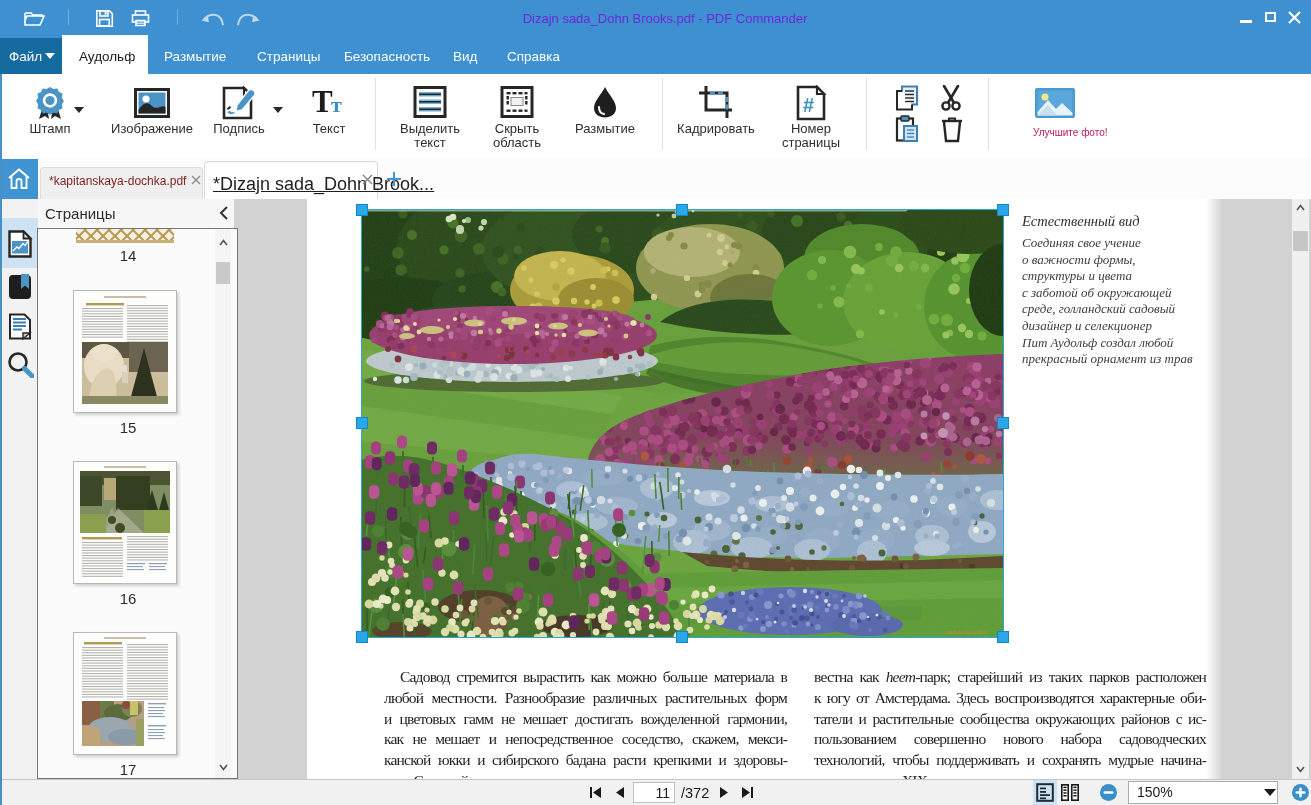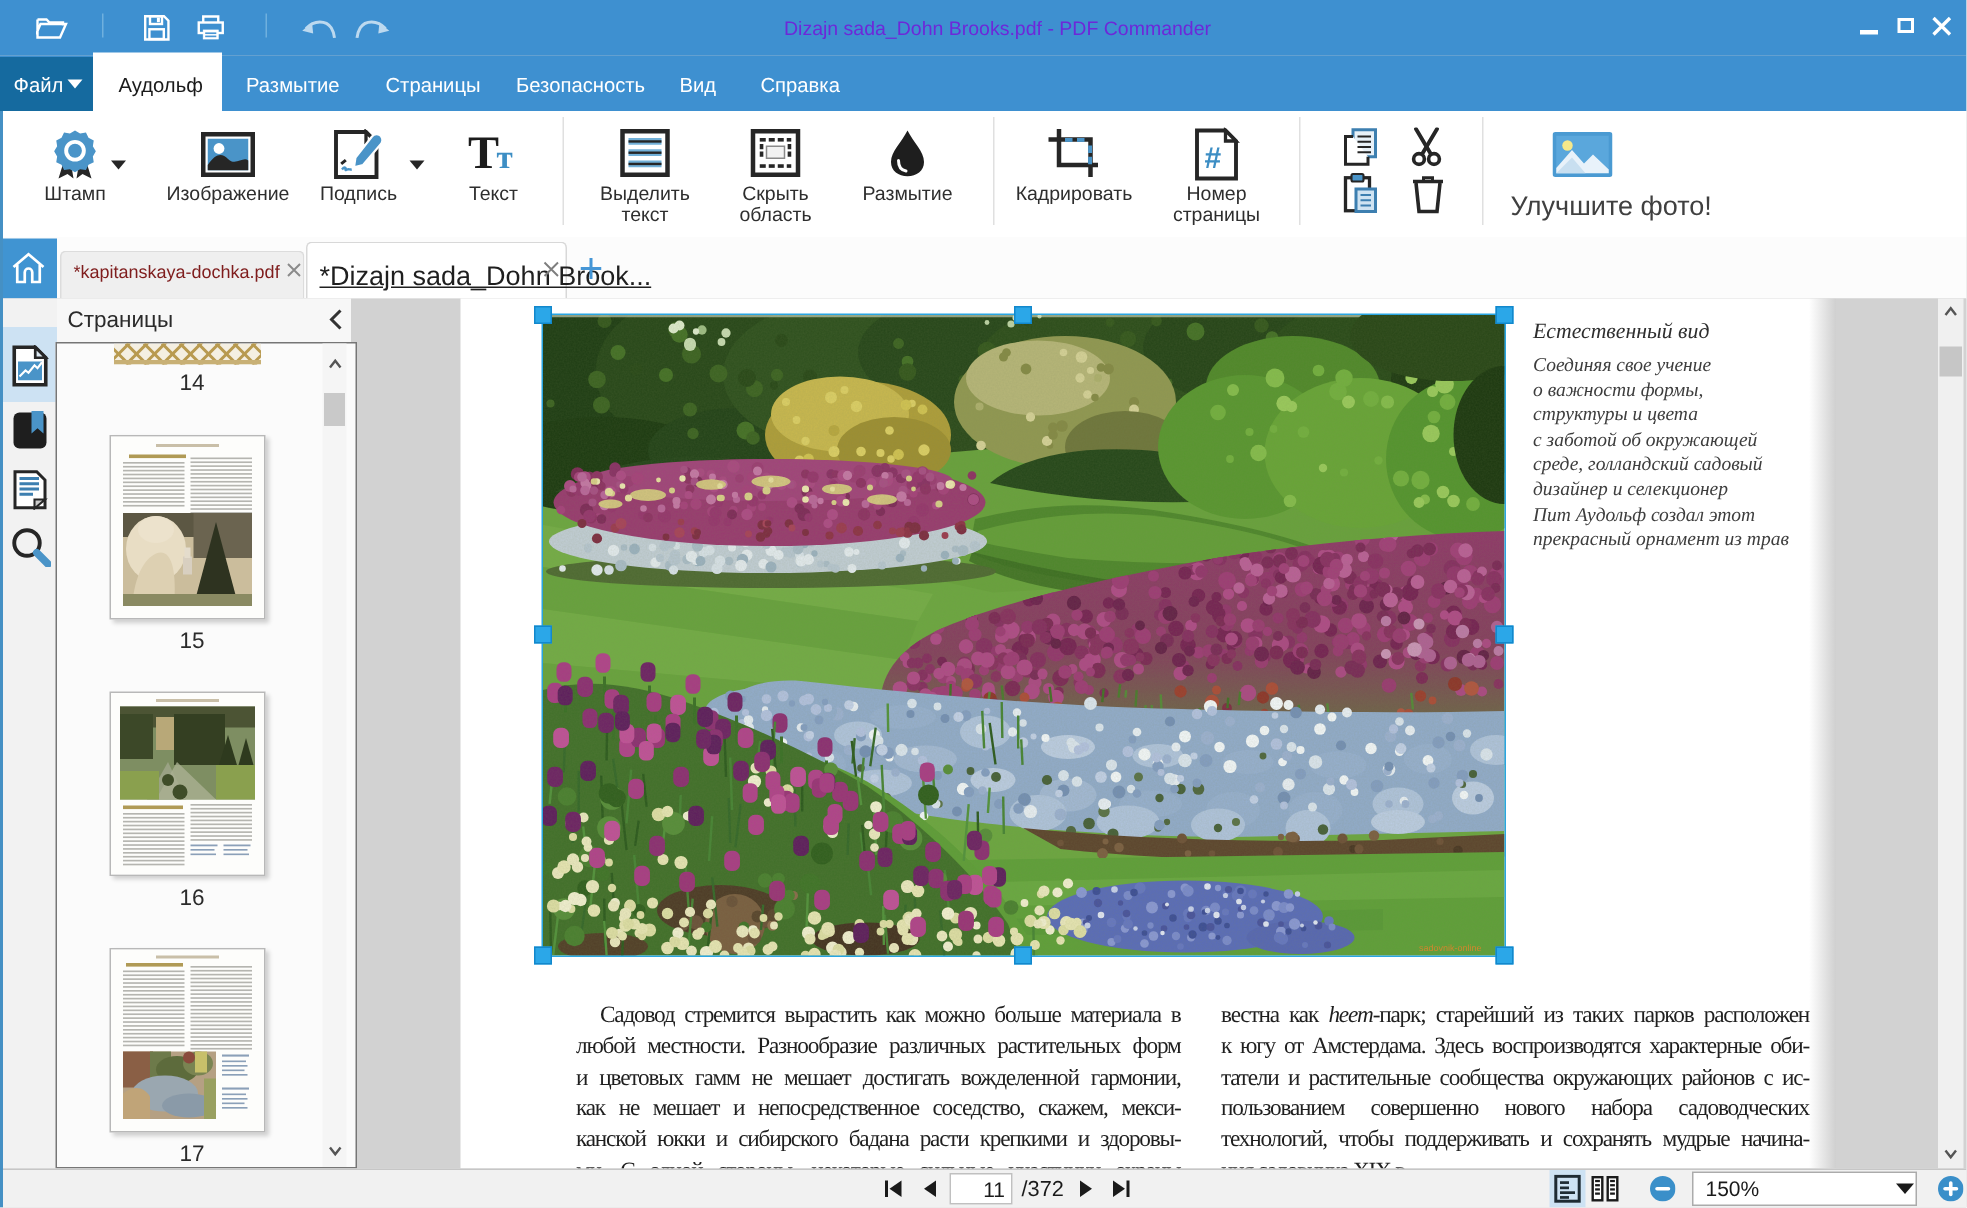--- a/index.html
+++ b/index.html
@@ -182,21 +182,21 @@
       <line x1="2" y1="5" x2="22" y2="5" stroke="#262626" stroke-width="2.4"></line>
       <path d="M9,5 V2.5 H15 V5" fill="none" stroke="#262626" stroke-width="2"></path>
     </svg></div>
 <div class="abs" style="left:1035px;top:88px;"><svg width="40" height="30" viewBox="0 0 40 30">
       <rect x="0" y="0" width="40" height="30" rx="2" fill="#4a9ad2"></rect>
       <rect x="2.5" y="2.5" width="35" height="25" fill="#5aa7dc"></rect>
       <circle cx="10" cy="9" r="3.5" fill="#f5e88a"></circle>
       <path d="M2.5,24 L13,12 L21,21 L27,15 L37.5,25 L37.5,27.5 L2.5,27.5 Z" fill="#e8f2fa"></path>
       <path d="M2.5,27.5 L13,17 L22,27.5 Z" fill="#c8dff0"></path>
     </svg></div>
-<div class="abs" style="left:1007px;top:127px;font-size:18px;color:#404040;">Улучшите фото!</div>
+<div class="abs" style="left:1033px;top:127px;font-size:10px;color:#be185d;">Улучшите фото!</div>
 <div id="tabbar" class="abs"></div>
 <div class="abs" style="left:40px;top:167px;width:163px;height:32px;background:#efefef;border:1px solid #dcdcdc;border-bottom:none;border-radius:4px 4px 0 0;"></div>
 <div class="abs" style="left:49px;top:174px;font-size:12px;color:#7f1d1d;">*kapitanskaya-dochka.pdf</div>
 <svg class="abs" style="left:191px;top:175px;" width="10" height="10" viewBox="0 0 10 10">
     <path d="M1,1 L9,9 M9,1 L1,9" stroke="#8a8a8a" stroke-width="1.3"></path>
   </svg>
 <div class="abs" style="left:204px;top:161px;width:174px;height:38px;background:#fff;border:1px solid #d8d8d8;border-bottom:none;border-radius:4px 4px 0 0;"></div>
 <div class="abs" style="left:213px;top:174px;font-size:18px;color:#1f1f1f;text-decoration:underline;">*Dizajn sada_Dohn Brook...</div>
 <svg class="abs" style="left:362px;top:174px;" width="11" height="11" viewBox="0 0 11 11">
     <path d="M1,1 L10,10 M10,1 L1,10" stroke="#7e7e7e" stroke-width="1.3"></path>
@@ -2374,21 +2374,21 @@
 <div class="handle" style="left:997px;top:204px;"></div>
 <div class="handle" style="left:997px;top:417px;"></div>
 <div class="handle" style="left:997px;top:631px;"></div>
 <div class="abs itline" style="left:1022px;top:213px;font-size:14.5px;font-weight:normal;color:#2e2e2e;">Естественный вид</div>
 <div class="abs itline" style="left:1022px;top:235px;">Соединяя свое учение</div>
 <div class="abs itline" style="left:1022px;top:252px;">о важности формы,</div>
 <div class="abs itline" style="left:1022px;top:268px;">структуры и цвета</div>
 <div class="abs itline" style="left:1022px;top:285px;">с заботой об окружающей</div>
 <div class="abs itline" style="left:1022px;top:301px;">среде, голландский садовый</div>
 <div class="abs itline" style="left:1022px;top:318px;">дизайнер и селекционер</div>
-<div class="abs itline" style="left:1022px;top:335px;">Пит Аудольф создал этот</div>
+<div class="abs itline" style="left:1022px;top:335px;">Пит Аудольф создал любой</div>
 <div class="abs itline" style="left:1022px;top:351px;">прекрасный орнамент из трав</div>
 <div class="bodyline" style="left:384px;top:668px;"><span style="display:inline-block;width:16px;"></span>Садовод стремится вырастить как можно больше материала в</div>
 <div class="bodyline" style="left:384px;top:689px;">любой местности. Разнообразие различных растительных форм</div>
 <div class="bodyline" style="left:384px;top:710px;">и цветовых гамм не мешает достигать вожделенной гармонии,</div>
 <div class="bodyline" style="left:384px;top:730px;">как не мешает и непосредственное соседство, скажем, мекси-</div>
 <div class="bodyline" style="left:384px;top:751px;">канской юкки и сибирского бадана расти крепкими и здоровы-</div>
 <div class="bodyline" style="left:384px;top:772px;">ми. С одной стороны, некоторые сильные участники охраны</div>
 <div class="bodyline2" style="left:814px;top:668px;">вестна как <i>heem</i>-парк; старейший из таких парков расположен</div>
 <div class="bodyline2" style="left:814px;top:689px;">к югу от Амстердама. Здесь воспроизводятся характерные оби-</div>
 <div class="bodyline2" style="left:814px;top:710px;">татели и растительные сообщества окружающих районов с ис-</div>

